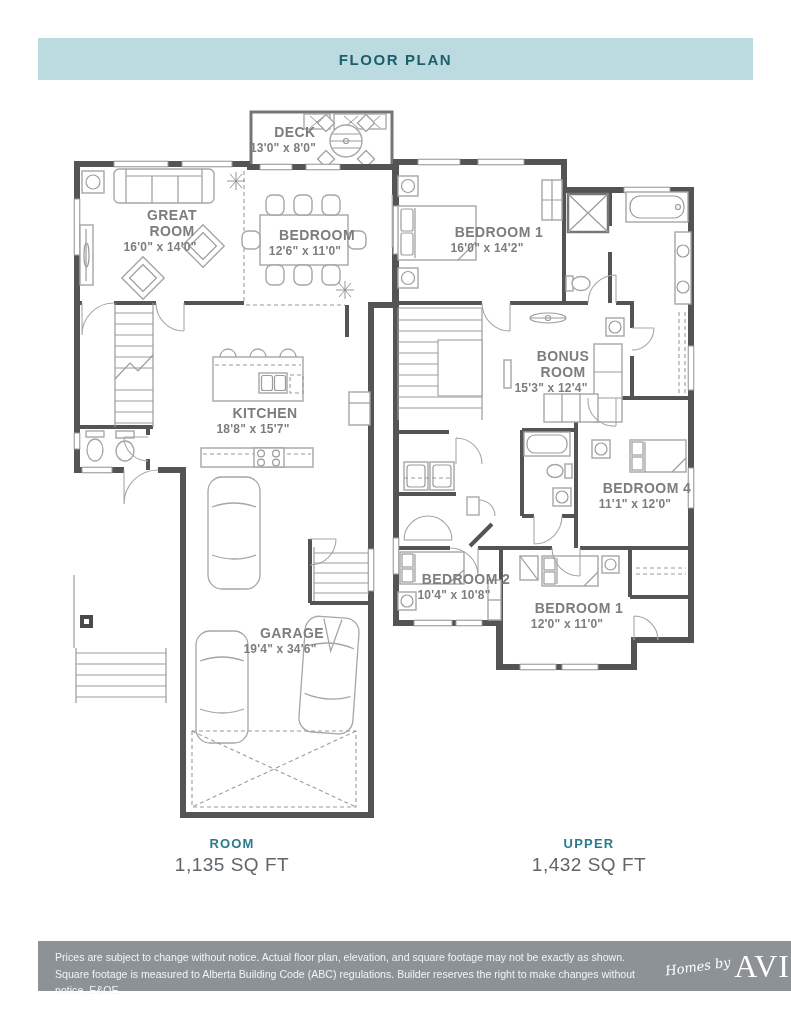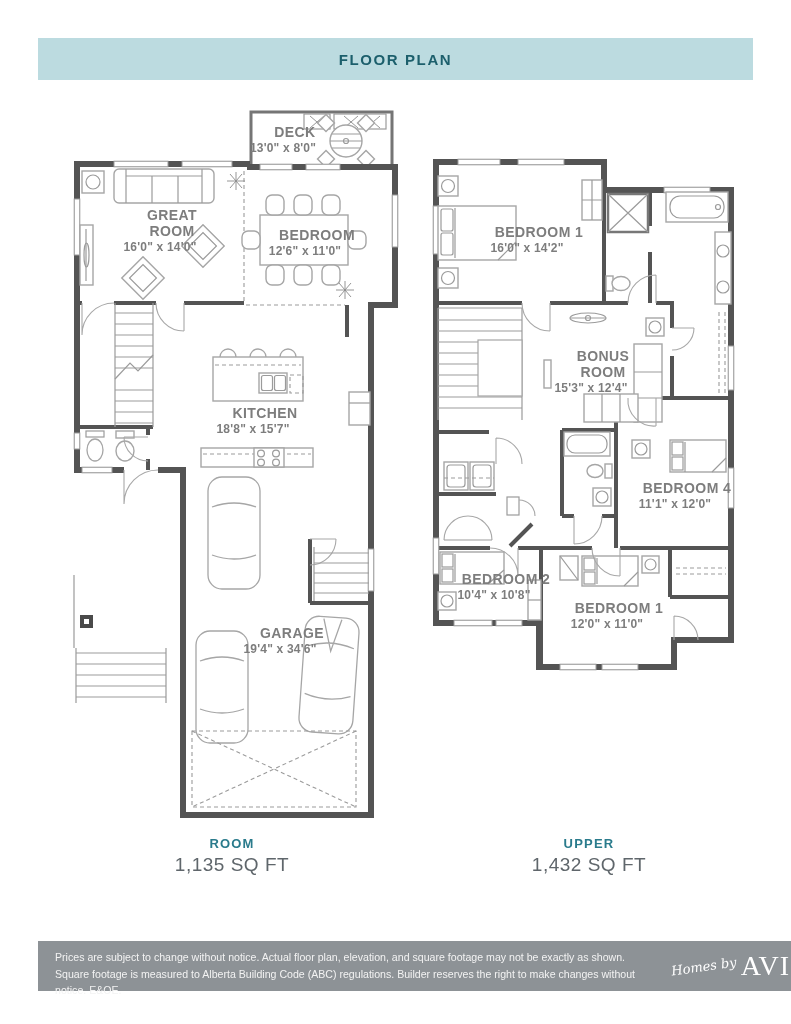--- a/index.html
+++ b/index.html
@@ -8,39 +8,39 @@
     --furniture-gray:#a6a6a6; --footer-bg:#8d9296; --footer-text:#f3f3f3;
   }
   html,body{margin:0;padding:0;background:#ffffff;}
   .page{position:relative;width:791px;height:1024px;background:#fff;
         font-family:"Liberation Sans",sans-serif;overflow:hidden;border-radius:14px;}
   .banner{position:absolute;left:38px;top:38px;width:715px;height:42px;
           background:var(--banner-bg);display:flex;align-items:center;justify-content:center;}
   .banner h1{margin:0;font-size:15px;font-weight:700;letter-spacing:1.6px;color:var(--accent-teal);}
   .plan{position:absolute;}
   .plan-main{left:68px;top:103px;width:332px;height:715px;}
-  .plan-upper{left:432px;top:148px;width:332px;height:532px;}
+  .plan-upper{left:392px;top:148px;width:332px;height:532px;}
   .plan svg{position:absolute;left:0;top:0;}
   .room-label{position:absolute;transform:translateX(-50%);text-align:center;}
   .rl-name{font-size:14px;font-weight:700;letter-spacing:.4px;color:var(--label-gray);
            line-height:16px;white-space:nowrap;padding-left:24px;}
   .rl-dims{font-size:12px;font-weight:700;letter-spacing:.2px;color:var(--label-gray);
            line-height:16px;white-space:nowrap;}
   .caption{position:absolute;transform:translateX(-50%);text-align:center;top:836px;}
   .caption-main{left:232px;} .caption-upper{left:561px;margin-left:28px;}
   .caption-name{font-size:13px;font-weight:700;letter-spacing:1.2px;color:var(--caption-teal);}
   .caption-area{font-size:19px;letter-spacing:.5px;color:var(--area-gray);margin-top:3px;}
   .footer{position:absolute;left:38px;top:941px;width:768px;height:50px;background:var(--footer-bg);}
   .footer p{position:absolute;left:17px;top:8px;margin:0;width:600px;font-size:10.6px;
             line-height:16.5px;color:var(--footer-text);}
   .logo{position:absolute;right:16px;top:50%;transform:translateY(-50%);
         display:flex;align-items:center;color:#fff;}
   .logo-script{font-family:"DejaVu Serif",serif;font-style:italic;font-size:13px;
                transform:rotate(-8deg);display:inline-block;margin-right:4px;}
-  .logo-serif{font-family:"Liberation Serif",serif;font-size:28px;letter-spacing:1px;line-height:1;}
+  .logo-serif{font-family:"Liberation Serif",serif;font-size:32px;letter-spacing:1px;line-height:1;}
   
   .wall{fill:none;stroke:var(--wall-gray);stroke-width:6;}
   .iwall{fill:none;stroke:var(--wall-gray);stroke-width:4;}
   .thin{fill:none;stroke:#9b9b9b;stroke-width:1.2;}
   .furn{fill:#fff;stroke:var(--furniture-gray);stroke-width:1.4;}
   .furnl{fill:none;stroke:var(--furniture-gray);stroke-width:1.3;}
   .dash{fill:none;stroke:#9b9b9b;stroke-width:1.1;stroke-dasharray:4 3;}
   .door{fill:none;stroke:#a8a8a8;stroke-width:1.1;}
   .win{fill:#fff;stroke:#9b9b9b;stroke-width:1;}
   .deckwall{fill:none;stroke:#757575;stroke-width:3;}

